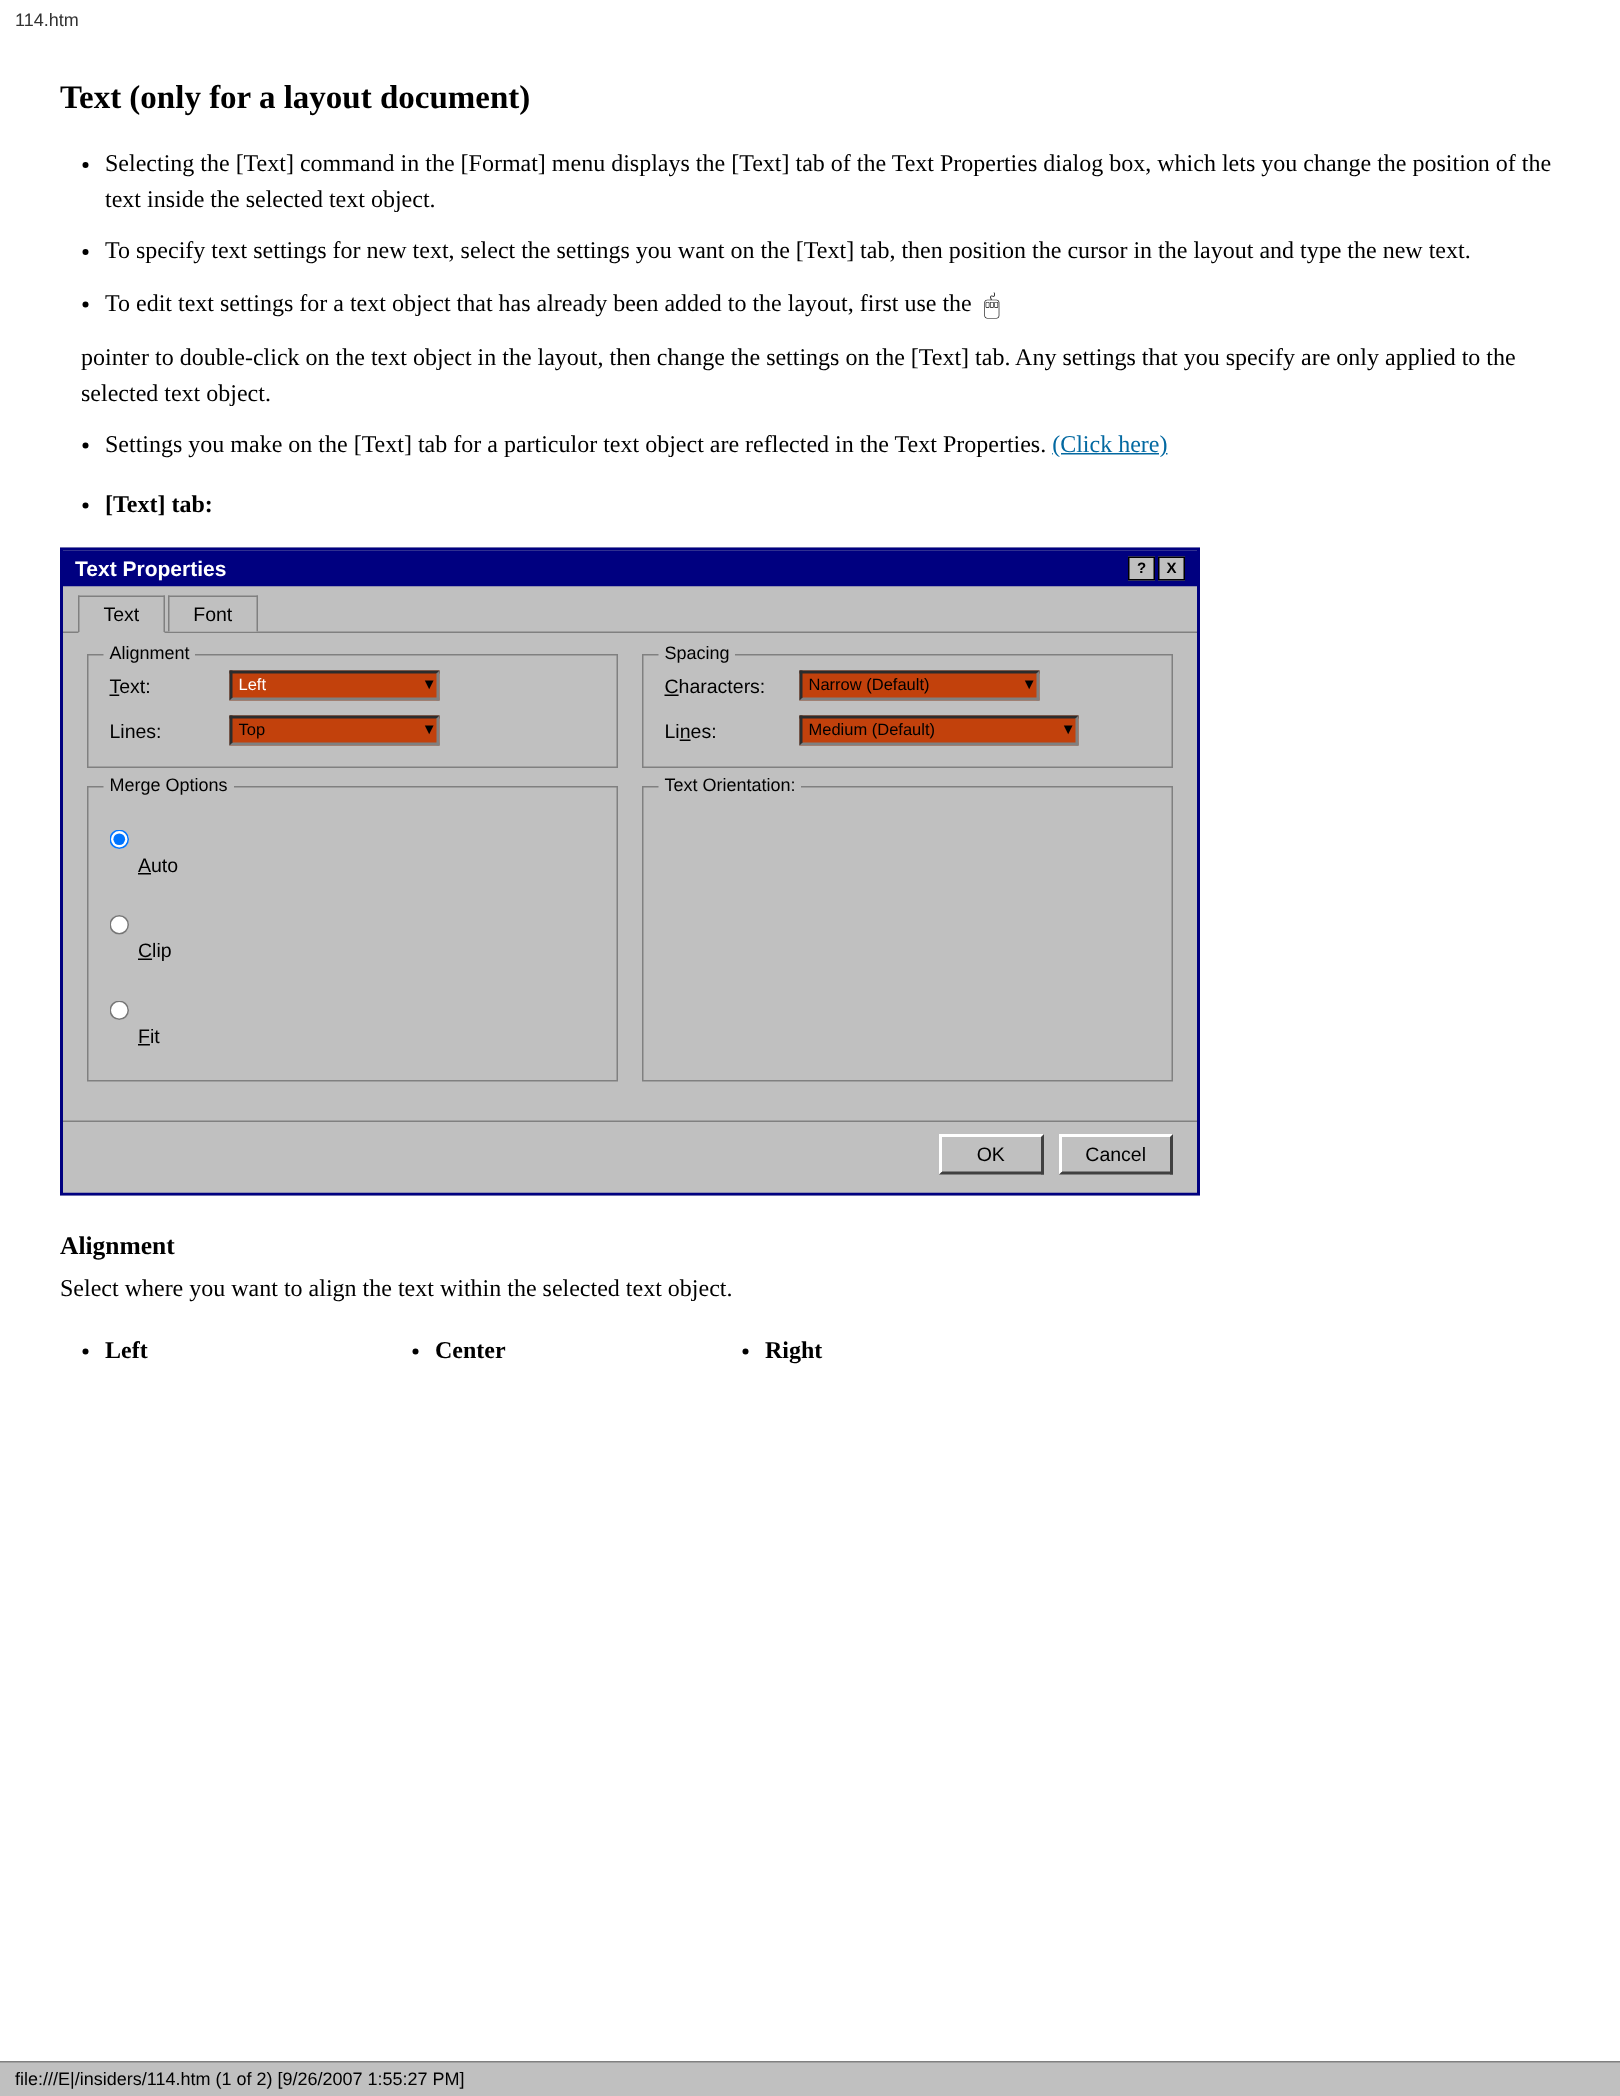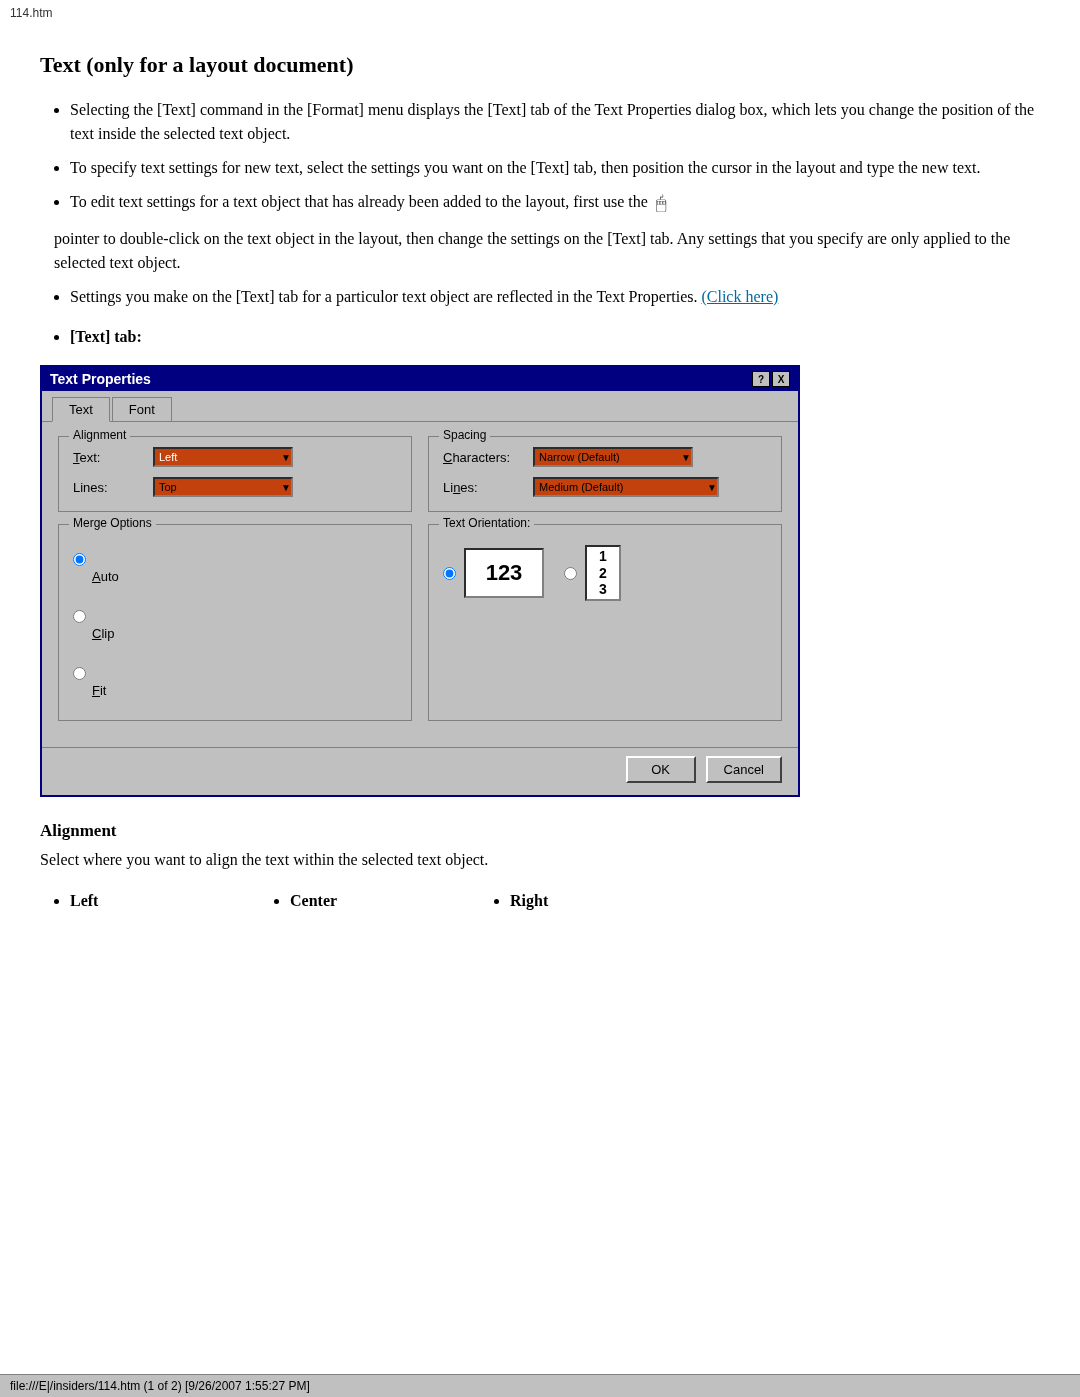--- a/index.html
+++ b/index.html
@@ -406,38 +406,20 @@
             <div class="radio-row">
               <input type="radio" name="merge" id="fit" style="">
               <label class="radio-label" for="fit">
                 <span style="text-decoration:underline;">F</span>it
               </label>
             </div>
           </div>
 
           <div class="dialog-group" style="flex:1;">
             <span class="group-label">Text Orientation:</span>
-            <div class="orientation-group">
-              <div class="orient-option">
-                <input type="radio" name="orient" id="horiz" checked="" style="">
-                <label for="horiz">
-                  <div class="orient-box">123</div>
-                </label>
-              </div>
-              <div class="orient-option">
-                <input type="radio" name="orient" id="vert" style="">
-                <label for="vert">
-                  <div class="orient-box-vertical">
-                    <span>1</span>
-                    <span>2</span>
-                    <span>3</span>
-                  </div>
-                </label>
-              </div>
-            </div>
           </div>
         </div>
       </div>
 
       <div class="dialog-footer">
         <button class="win-btn">OK</button>
         <button class="win-btn">Cancel</button>
       </div>
     </div>
   </div>

